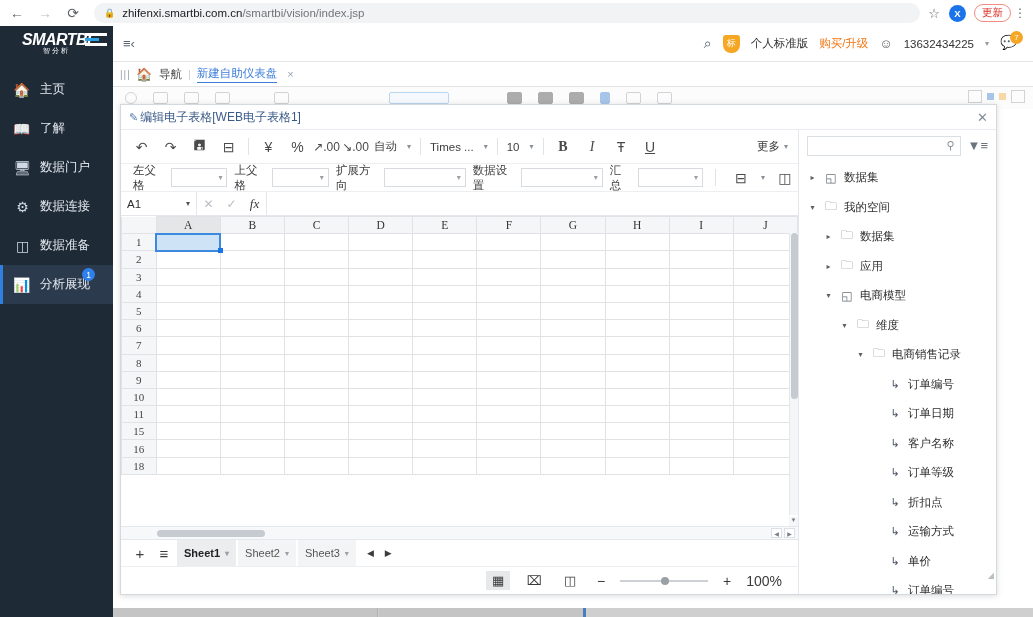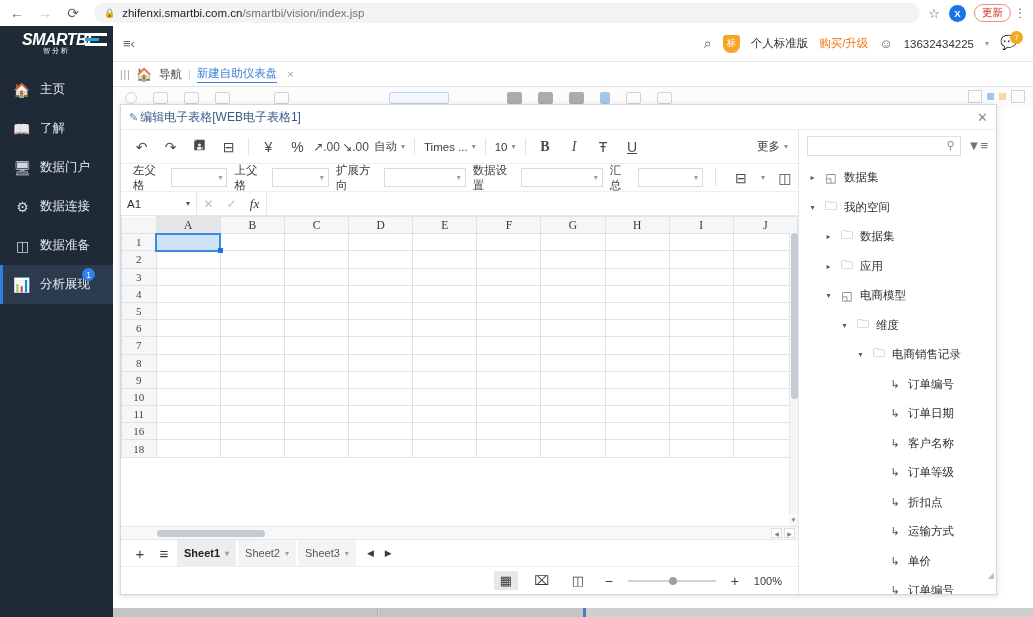--- a/index.html
+++ b/index.html
@@ -149,21 +149,21 @@
   .sstool {
     height:34px; display:flex; align-items:center; gap:0; padding-left:6px;
     border-bottom:1px solid #eceff2; flex:none;
   }
   .tb-btn {
     width:29px; height:24px; display:flex; align-items:center; justify-content:center;
     font-size:14px; color:#4a4a4a;
   }
   .tb-btn.sm { font-size:12px; }
   .tb-sep { width:1px; height:17px; background:#e0e3e6; margin:0 5px; }
-  .tb-drop { display:flex; align-items:center; gap:4px; padding:0 4px; font-size:11.5px; color:#3d3d3d; }
+  .tb-drop { display:flex; align-items:center; gap:10px; padding:0 4px; font-size:11.5px; color:#3d3d3d; }
   .tb-caret { font-size:8px; color:#8a9099; }
   .tb-bold { font-weight:bold; font-size:14px; font-family:"Liberation Serif", serif; }
   .tb-ital { font-style:italic; font-size:14px; font-family:"Liberation Serif", serif; }
   .tb-more { margin-left:auto; margin-right:10px; display:flex; align-items:center; gap:4px; font-size:11.5px; color:#3d3d3d; }
 
   .sstool2 {
     height:28px; display:flex; align-items:center; gap:7px; padding-left:12px;
     border-bottom:1px solid #eceff2; flex:none; font-size:11.5px; color:#3d3d3d;
   }
   .mini-sel {
@@ -242,21 +242,21 @@
 
   .statusbar {
     height:28px; display:flex; align-items:center; justify-content:flex-end;
     gap:12px; padding-right:16px; border-top:1px solid #eceff2; background:#fff; flex:none;
   }
   .view-ico { width:24px; height:19px; display:flex; align-items:center; justify-content:center; font-size:13px; color:#3a3a3a; }
   .view-ico.on { background:#e6e8ea; }
   .zoom-minus, .zoom-plus { font-size:14px; color:#3a3a3a; width:14px; text-align:center; }
   .zoom-track { width:88px; height:2px; background:#cdd1d5; position:relative; }
   .zoom-knob { position:absolute; left:41px; top:-3px; width:8px; height:8px; border-radius:50%; background:#9aa0a6; }
-  .zoom-val { font-size:11px; color:#3a3a3a; }
+  .zoom-val { font-size:14px; color:#3a3a3a; }
 
   
   .rp-search { height:31px; display:flex; align-items:center; padding:0 8px; gap:7px; flex:none; }
   .rp-input {
     flex:1; height:20px; border:1px solid #dadfe3; background:#fff;
     display:flex; align-items:center; padding:0 5px; font-size:11px; color:#aaa;
   }
   .rp-sico { margin-left:auto; font-size:11px; color:#8a9099; }
   .rp-filter { font-size:13px; color:#6b737b; }
   .rp-tree { flex:1; overflow:hidden; padding-top:2px; }
@@ -627,20 +627,33 @@
                   <td class="cell"></td>
                   <td class="cell"></td>
                   <td class="cell"></td>
                   <td class="cell"></td>
                   <td class="cell"></td>
                   <td class="cell"></td>
                   <td class="cell"></td>
                   <td class="cell"></td>
                 </tr>
                 <tr>
+                  <td class="rowhead">15</td>
+                  <td class="cell"></td>
+                  <td class="cell"></td>
+                  <td class="cell"></td>
+                  <td class="cell"></td>
+                  <td class="cell"></td>
+                  <td class="cell"></td>
+                  <td class="cell"></td>
+                  <td class="cell"></td>
+                  <td class="cell"></td>
+                  <td class="cell"></td>
+                </tr>
+                <tr>
                   <td class="rowhead">16</td>
                   <td class="cell"></td>
                   <td class="cell"></td>
                   <td class="cell"></td>
                   <td class="cell"></td>
                   <td class="cell"></td>
                   <td class="cell"></td>
                   <td class="cell"></td>
                   <td class="cell"></td>
                   <td class="cell"></td>

